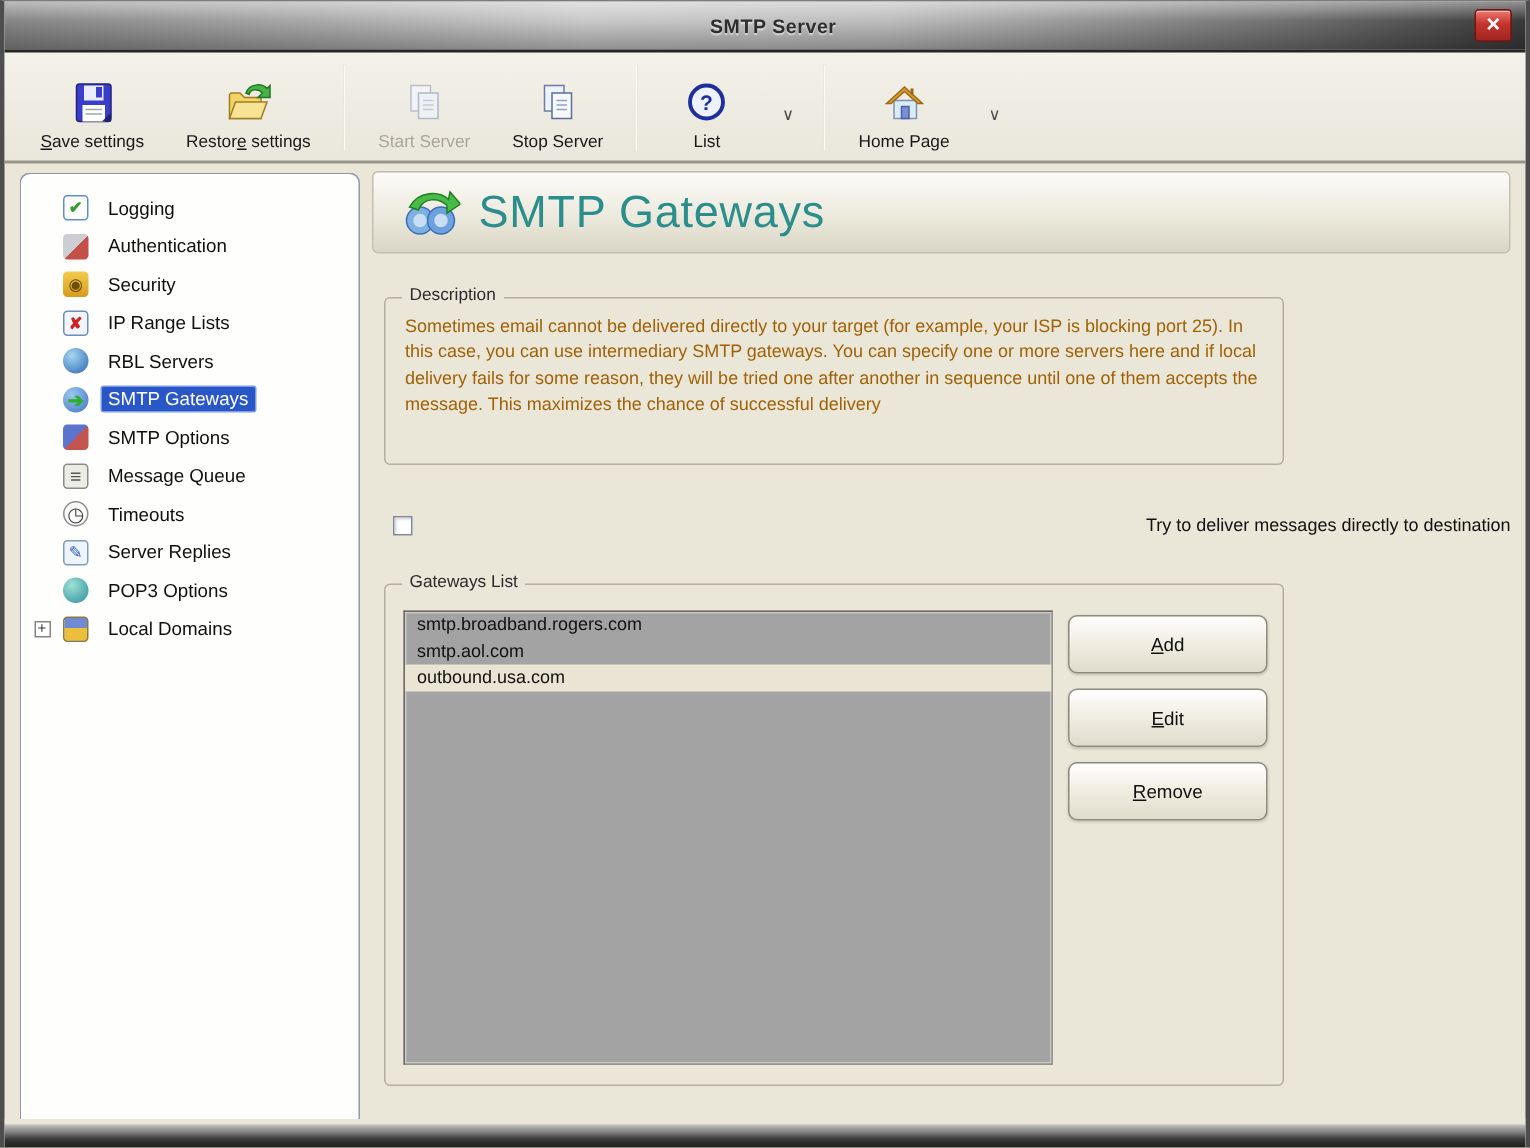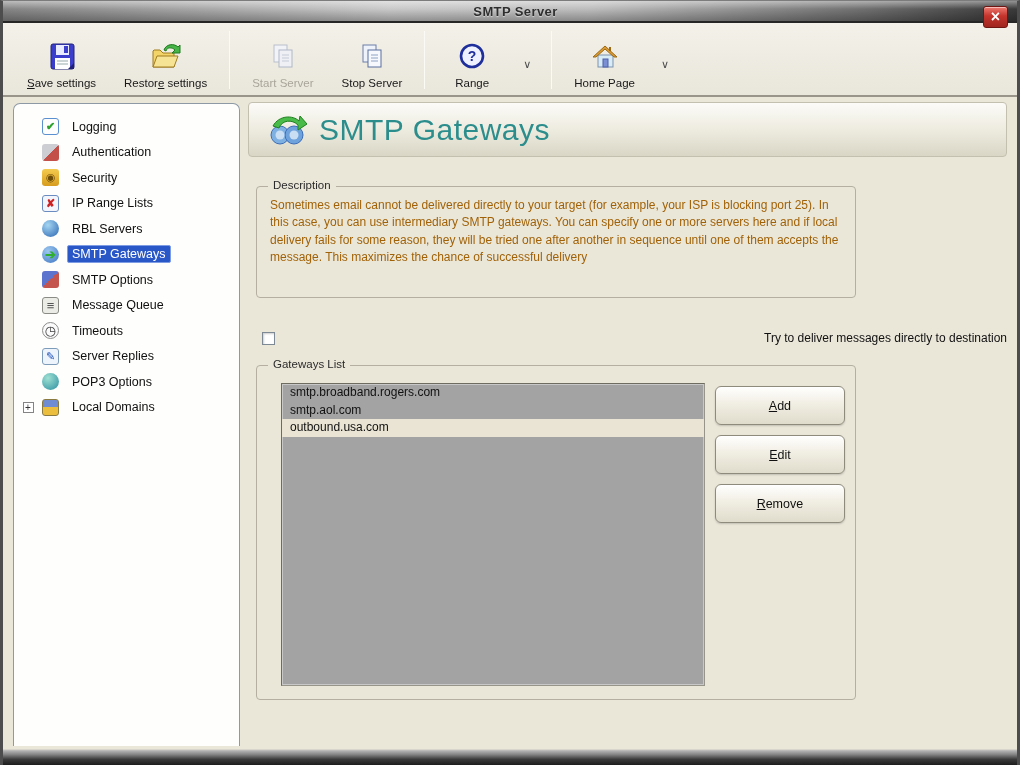--- a/index.html
+++ b/index.html
@@ -4,21 +4,21 @@
 <style>
   * { box-sizing: border-box; margin: 0; padding: 0; }
   html,body { width:1020px; height:765px; }
   body { font-family:"Liberation Sans", sans-serif; background:#2b2b2b; }
 
   .window { width:1020px; height:765px; display:flex; flex-direction:column;
     border-left:3px solid #4d4d4d; border-right:3px solid #4d4d4d; border-top:1px solid #7c7c7c;
     background:#eae7d9; overflow:hidden; }
 
   
-  .titlebar { height:22px; flex:none; position:relative;
+  .titlebar { height:34px; flex:none; position:relative;
     background-image:
       linear-gradient(to bottom, rgba(255,255,255,.45), rgba(255,255,255,0) 40%, rgba(0,0,0,.28)),
       linear-gradient(to right, #858585, #c9c9c9 38%, #bdbdbd 58%, #6f6f6f 85%, #3a3a3a);
     border-bottom:2px solid #262626;
     display:flex; align-items:center; justify-content:center;padding-left:11px; }
   .title-text { font-size:13px; font-weight:bold; color:#2e2e2e; letter-spacing:.4px;
     text-shadow:0 1px 1px rgba(255,255,255,.55); }
   .close-btn { position:absolute; right:9px; top:5px; width:25px; height:22px;
     background:linear-gradient(#ef7a70,#c3342c 45%,#a02520); border:1px solid #701612; border-radius:3px;
     color:#fff; font-size:16px; font-weight:bold; line-height:20px; text-align:center;
@@ -77,21 +77,21 @@
     font-size:11.5px; color:#2b2b2b; }
 
   .gb-desc { margin-top:29px; height:112px; }
   .desc-text { padding:10px 14px 0 13px; font-size:12px; line-height:1.45; color:#a16207; }
 
   .cb-row { margin:32px 0 0 14px; display:flex; align-items:center; gap:7px; height:16px;justify-content:space-between; }
   .cb-box { width:13px; height:13px; background:#fff; border:1px solid #7d8a96;
     box-shadow:inset 1px 1px 2px rgba(0,0,0,.2); }
   .cb-label { font-size:12px; color:#111; }
 
-  .gb-gateways { margin-top:19px; height:335px;padding-left:12px; }
+  .gb-gateways { margin-top:31px; height:335px; }
   .gw-inner { display:flex; padding:17px 10px 0 12px; }
   .listbox { width:433px; height:303px; background:#a3a3a3;
     border:1px solid #97948a; border-top-color:#6e6b60; border-left-color:#6e6b60;
     box-shadow:inset 0 0 0 1px rgba(255,255,255,.4); overflow:hidden; font-size:12px; color:#111; }
   .list-item { height:17.5px; line-height:17.5px; padding:0 8px; white-space:nowrap; }
   .list-item.selected { background:#e9e4d3; }
   .btn-col { margin-left:10px; width:133px; display:flex; flex-direction:column; gap:10px; padding-top:3px; }
   .push-btn { height:39px; border-radius:6px; border:1px solid #8e8a7c;
     background:linear-gradient(#ffffff,#f1eee3 45%,#e0dccc);
     box-shadow:inset 0 1px 0 #fff, 0 1px 2px rgba(0,0,0,.18);
@@ -171,21 +171,21 @@
 
     <div class="tb-sep"></div>
 
     <div class="tb-btn" style="padding:3px 22px;">
       <span class="tb-icon">
         <svg width="32" height="30" viewBox="0 0 32 30">
           <circle cx="16" cy="14" r="11" fill="#eef1ff" stroke="#1e2f9c" stroke-width="2.6"></circle>
           <text x="16" y="19" text-anchor="middle" font-size="14" font-weight="bold" fill="#1e2f9c" font-family="Liberation Sans, sans-serif">?</text>
         </svg>
       </span>
-      <span class="lbl">Range</span>
+      <span class="lbl">List</span>
     </div>
 
     <span class="tb-chevron">∨</span>
 
     <div class="tb-sep"></div>
 
     <div class="tb-btn">
       <span class="tb-icon">
         <svg width="32" height="30" viewBox="0 0 32 30">
           <rect x="9" y="13" width="15" height="12" fill="#d8ecf6" stroke="#7d93ad"></rect>

